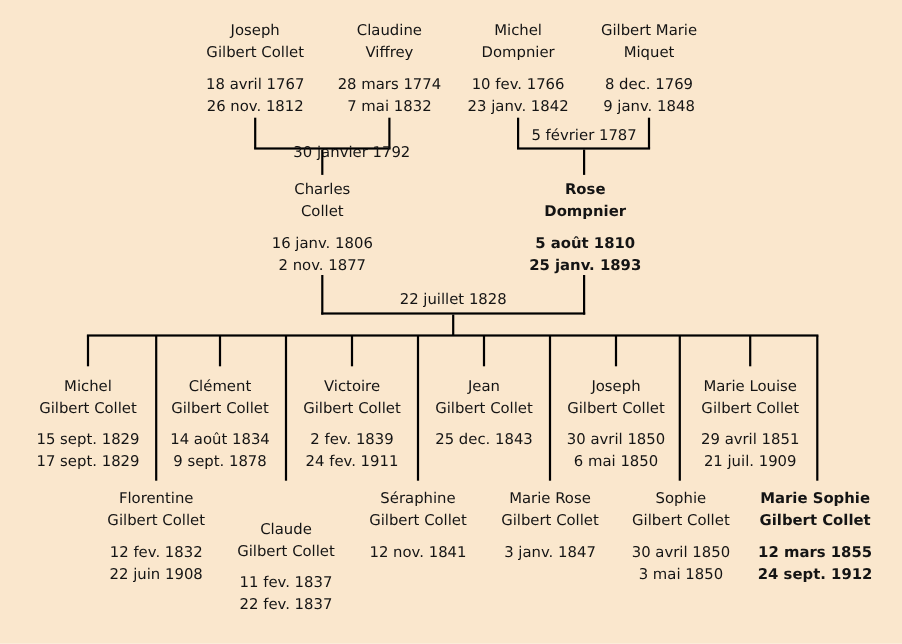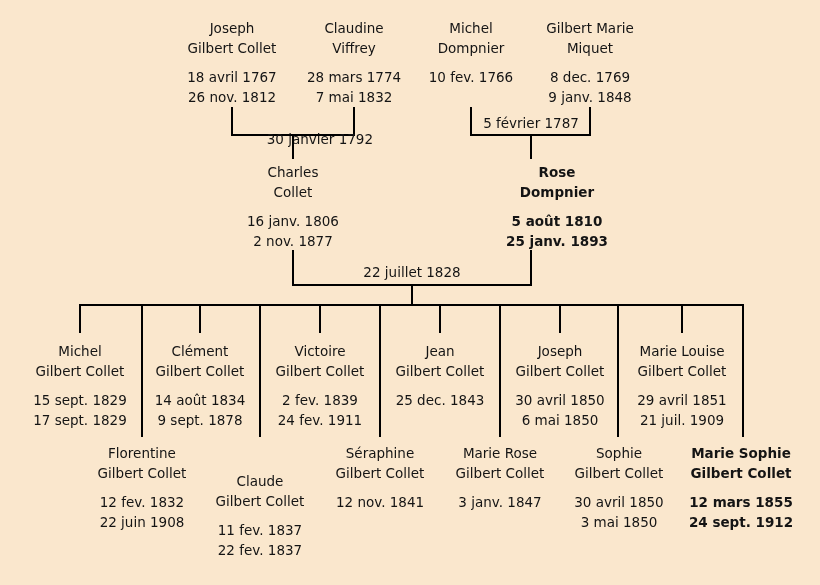--- a/index.html
+++ b/index.html
@@ -56,20 +56,21 @@
     <div class="pdates">
       <div>28 mars 1774</div>
       <div>7 mai 1832</div>
     </div>
   </div>
   <div class="person" style="left:471px; top:18px;">
     <div>Michel</div>
     <div>Dompnier</div>
     <div class="pdates">
       <div>10 fev. 1766</div>
+      <div>23 janv. 1842</div>
     </div>
   </div>
   <div class="person" style="left:590px; top:18px;">
     <div>Gilbert Marie</div>
     <div>Miquet</div>
     <div class="pdates">
       <div>8 dec. 1769</div>
       <div>9 janv. 1848</div>
     </div>
   </div>
@@ -87,21 +88,21 @@
   <div class="vline" style="left:530px; top:136px; height:23px;"></div>
 
   <div class="person" style="left:293px; top:162px;">
     <div>Charles</div>
     <div>Collet</div>
     <div class="pdates">
       <div>16 janv. 1806</div>
       <div>2 nov. 1877</div>
     </div>
   </div>
-  <div class="person person-bold" style="left:557px; top:162px;">
+  <div class="person person-bold" style="left:532px; top:162px;">
     <div>Rose</div>
     <div>Dompnier</div>
     <div class="pdates">
       <div>5 août 1810</div>
       <div>25 janv. 1893</div>
     </div>
   </div>
 
   <div class="vline" style="left:292px; top:250px; height:36px;"></div>
   <div class="vline" style="left:530px; top:250px; height:36px;"></div>

